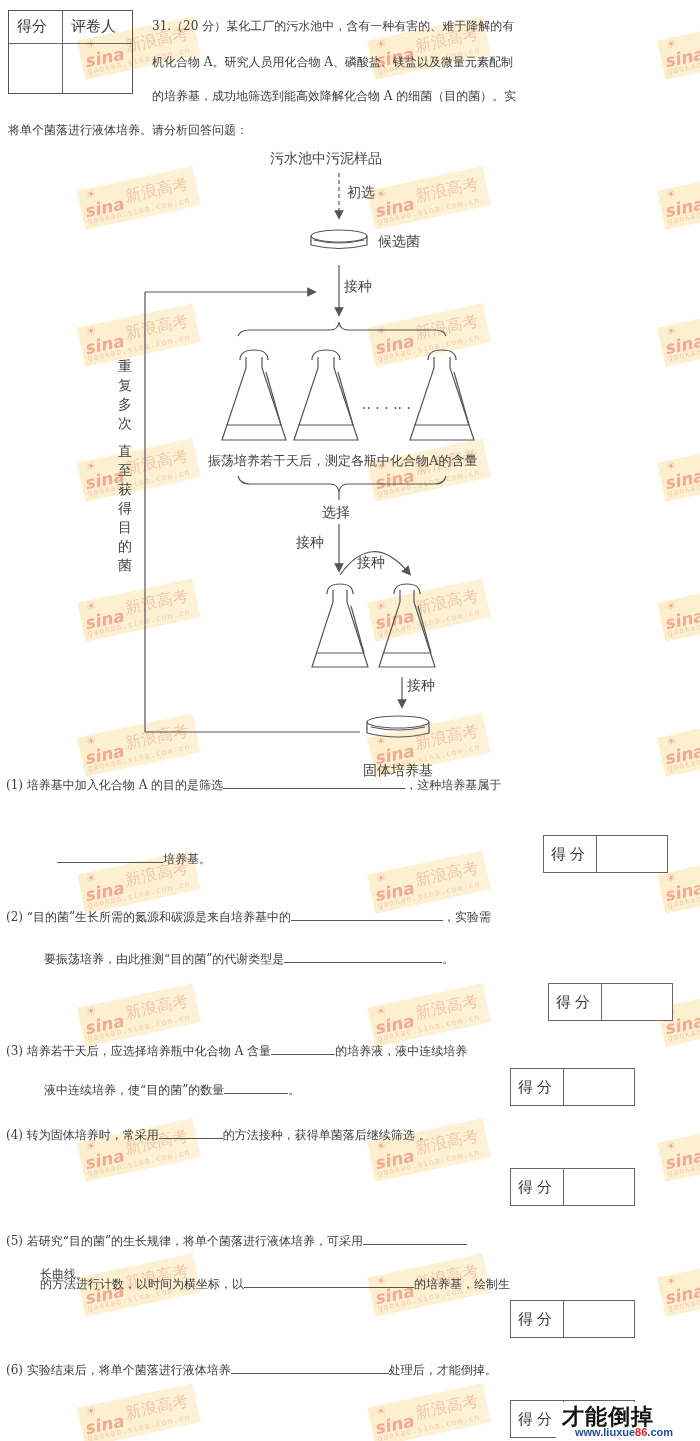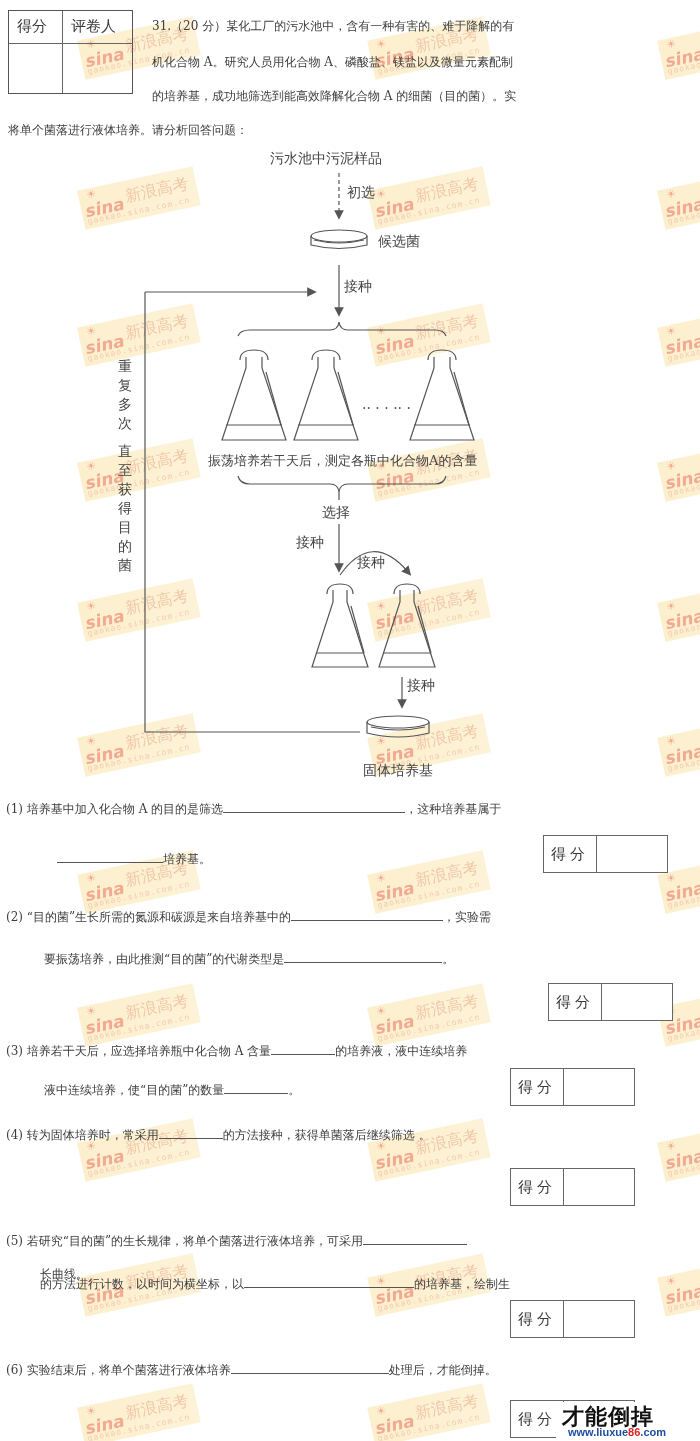--- a/index.html
+++ b/index.html
@@ -31,21 +31,21 @@
   
   .wm { width: 118px; height: 40px; transform: rotate(-12deg); opacity: .55; pointer-events: none; }
   .wm .bg { position: absolute; inset: 0; background: linear-gradient(90deg, #fbe3a6, #fde9b8); }
   .wm .s { position: absolute; left: 4px; top: 12px; font: bold italic 17px "DejaVu Sans", sans-serif; color: #e8663a; }
   .wm .eye { position: absolute; left: 8px; top: 0px; font-size: 11px; color: #e8663a; }
   .wm .cn { position: absolute; left: 46px; top: 6px; font: 16px "DejaVu Sans", sans-serif; color: #e79a62; }
   .wm .url { position: absolute; left: 4px; top: 28px; font: 8px "DejaVu Sans Mono", monospace; color: #e9a06c; letter-spacing: 1px; }
 
   .logo { right: 4px; top: 1402px; width: 140px; height: 38px; background: #fff; }
   .logo .t1 { position: absolute; left: 6px; top: 0; font: bold 22px "DejaVu Sans", sans-serif; color: #111; letter-spacing: 1px; }
-  .logo .t2 { position: absolute; left: 12px; top: 24px; font: bold 11px "Liberation Sans", sans-serif; color: #1d4fa0; }
+  .logo .t2 { position: absolute; left: 19px; top: 24px; font: bold 11px "Liberation Sans", sans-serif; color: #1d4fa0; }
   .logo .t2 .red { color: #d22; }
 </style>
 </head>
 <body>
 
 <div class="abs wm" style="left:80px;top:28px">
     <div class="bg"></div>
     <span class="eye">☀</span>
     <span class="s">sina</span>
     <span class="cn">新浪高考</span>
@@ -359,21 +359,21 @@
 <div class="abs dlabel" style="left:344px;top:278px">接种</div>
 <div class="abs dlabel" style="left:208px;top:452px;font-size:13px">振荡培养若干天后，测定各瓶中化合物A的含量</div>
 <div class="abs dlabel" style="left:322px;top:504px">选择</div>
 <div class="abs dlabel" style="left:296px;top:534px">接种</div>
 <div class="abs dlabel" style="left:357px;top:554px">接种</div>
 <div class="abs dlabel" style="left:407px;top:677px">接种</div>
 <div class="abs dlabel" style="left:363px;top:762px">固体培养基</div>
 <div class="abs vtext" style="left:117px;top:357px">重复多次</div>
 <div class="abs vtext" style="left:117px;top:442px">直至获得目的菌</div>
 
-<div class="abs txt" style="left:6px;top:796px">
+<div class="abs txt" style="left:6px;top:772px">
   <span>(1)</span>
   <span>培养基中加入化合物 A 的目的是筛选</span><span class="blank" style="width:182px"></span><span>，这种培养基属于</span>
 </div>
 <div class="abs txt" style="left:57px;top:846px">
   <span class="blank" style="width:106px"></span><span>培养基。</span>
 </div>
 <div class="abs score" style="left:543px;top:835px">
     <span class="lbl">得分</span>
   </div>
 

